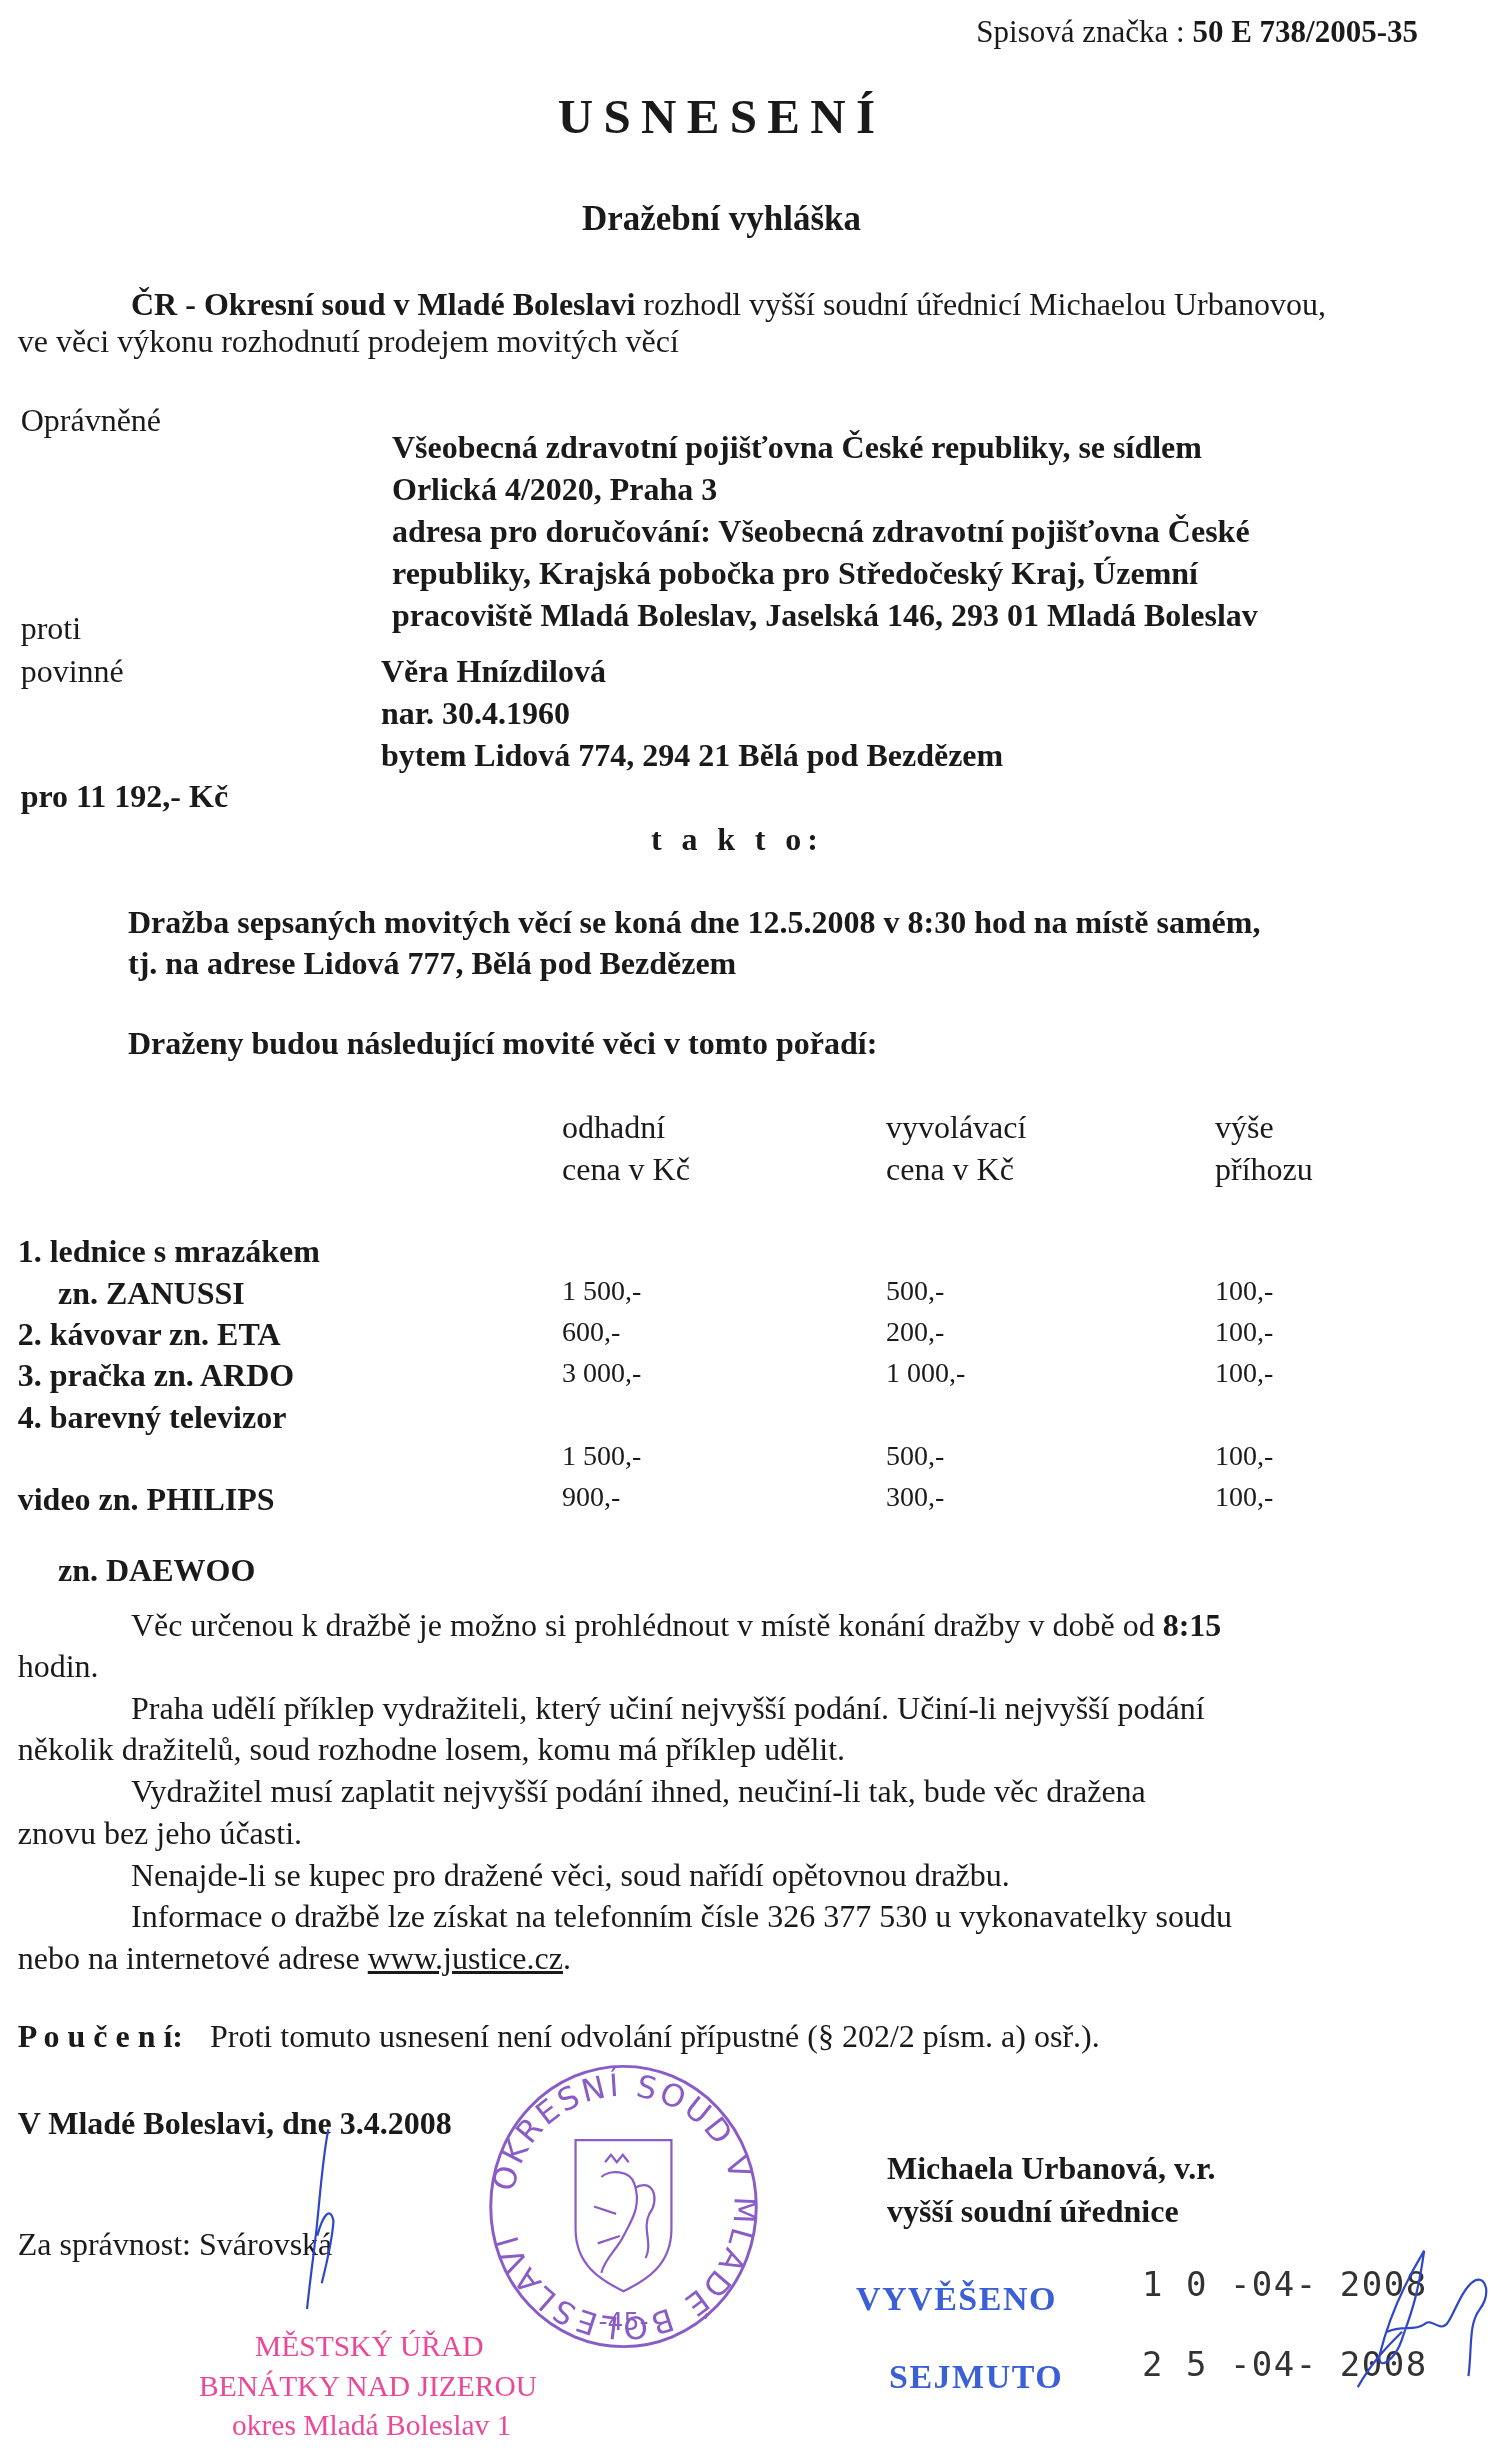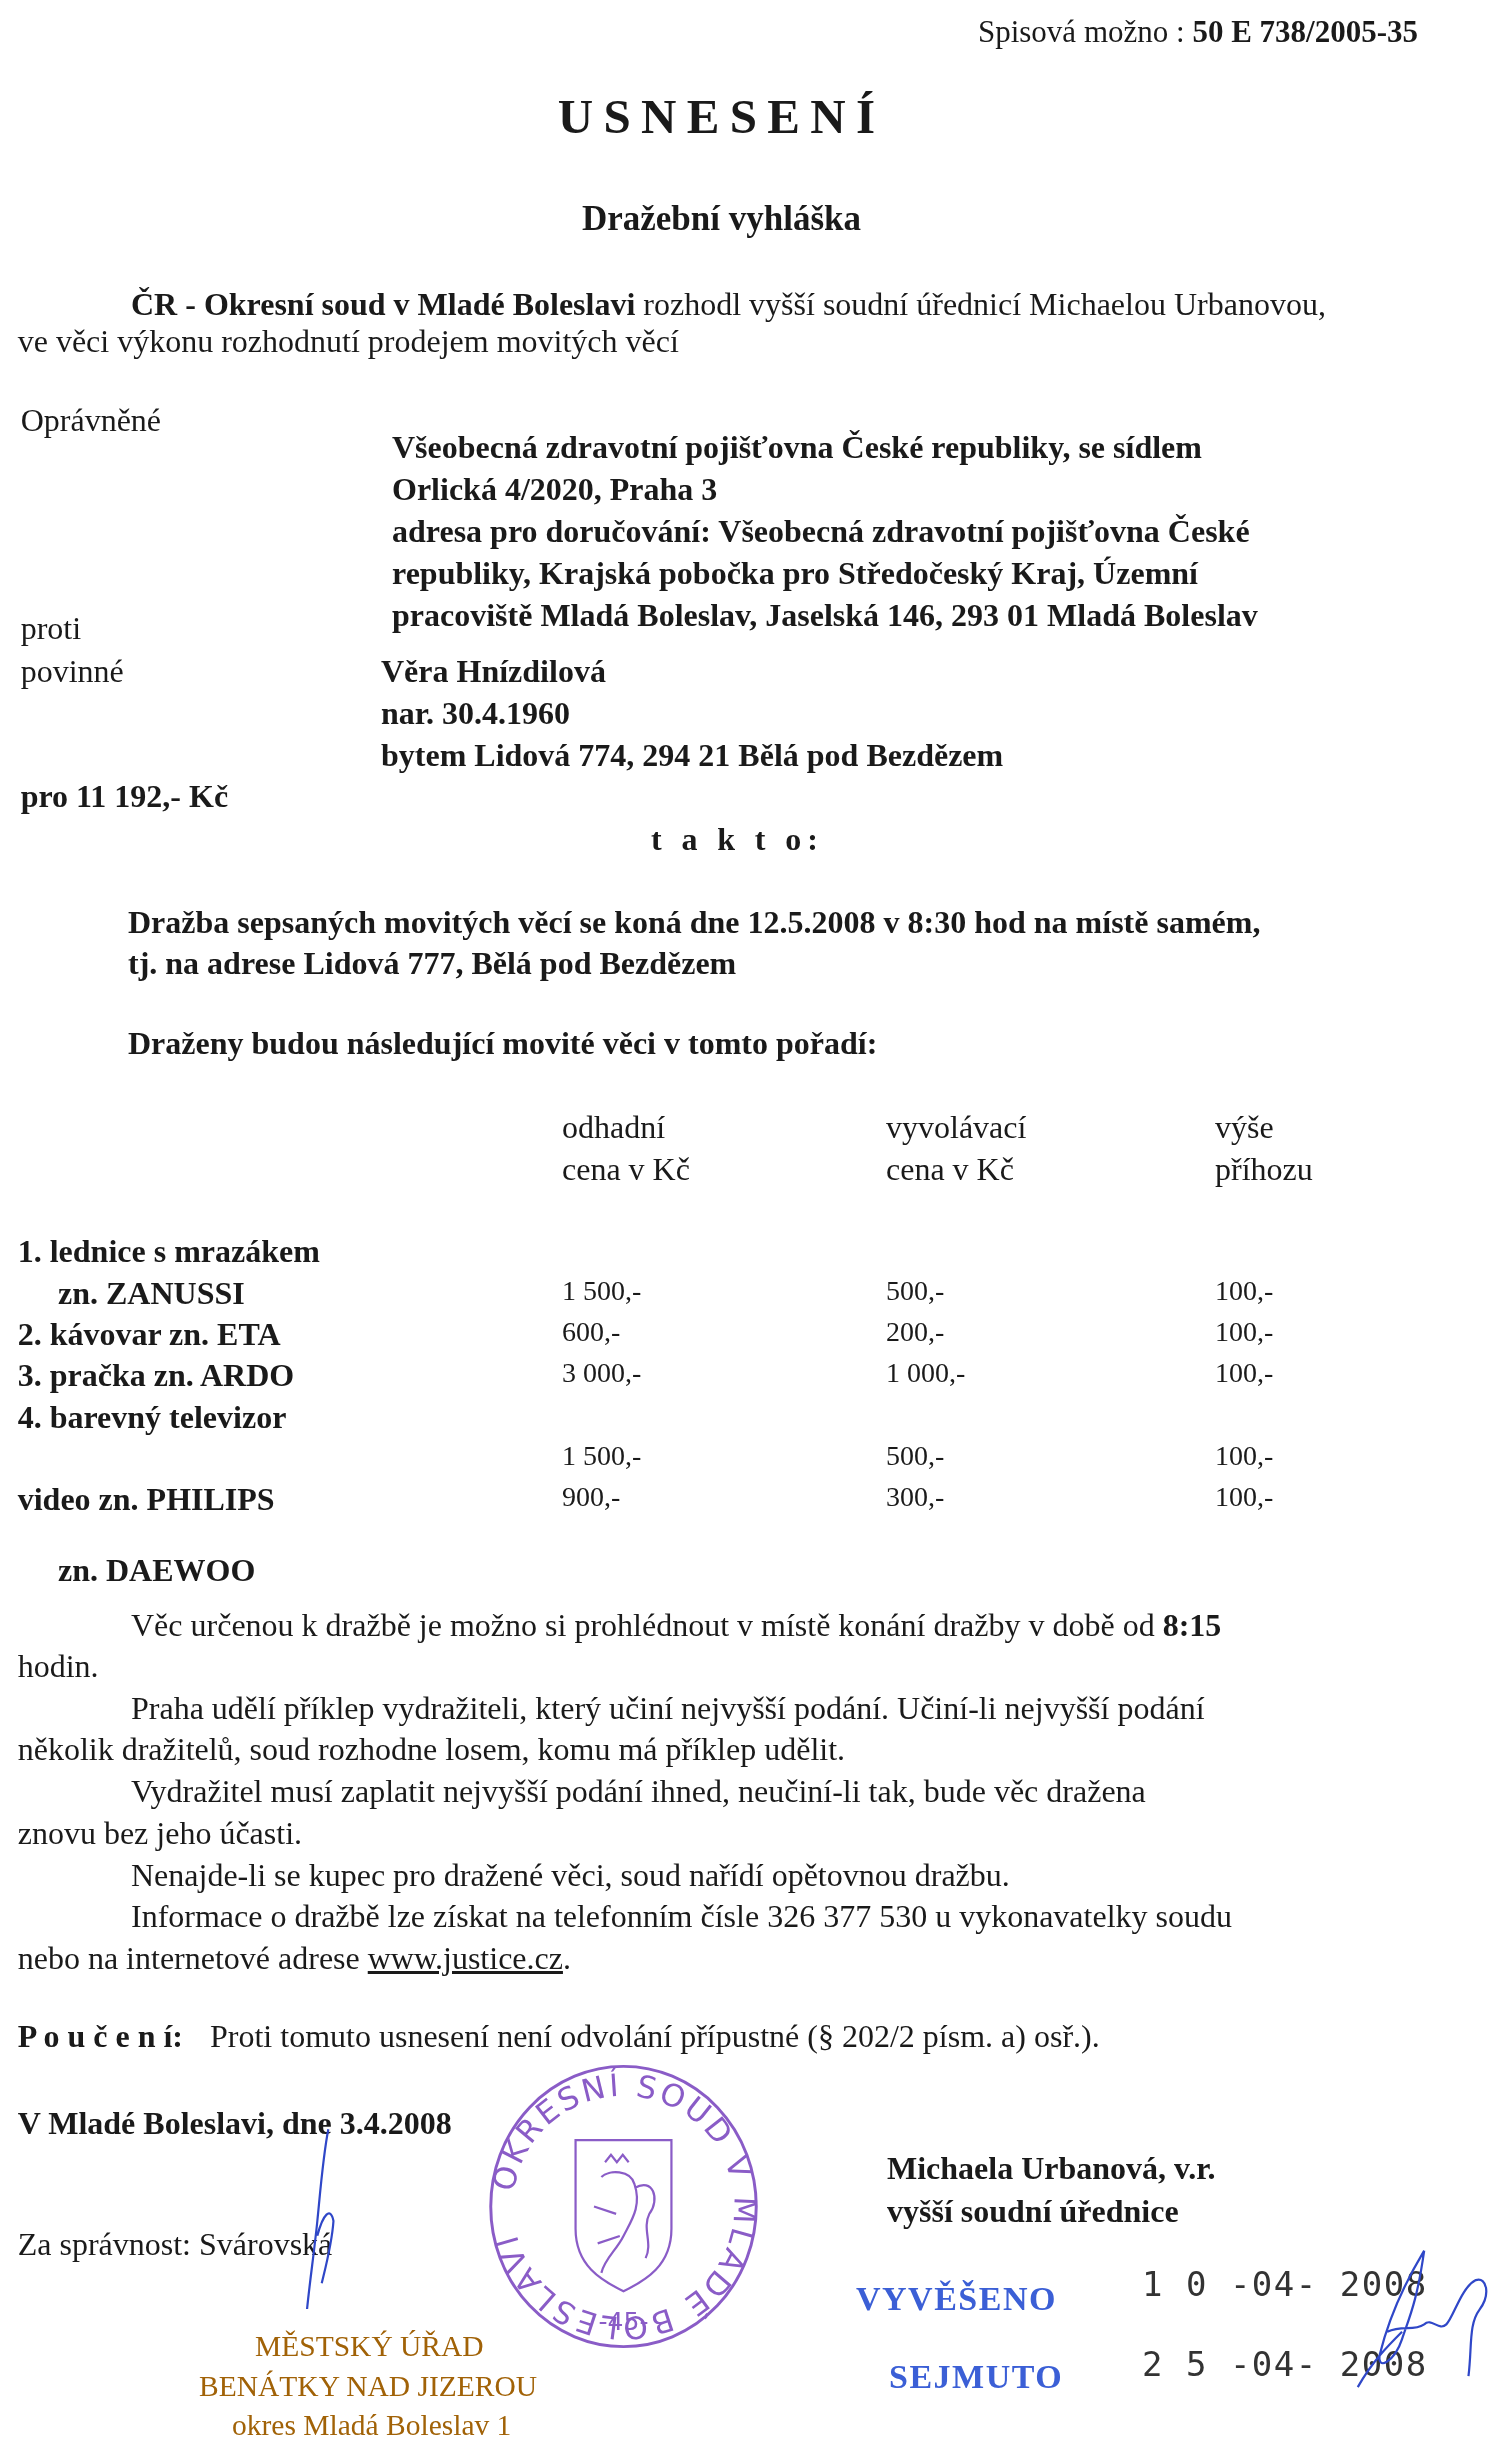--- a/index.html
+++ b/index.html
@@ -17,29 +17,29 @@
   .party { left: 392px; font-size: 32px; font-weight: bold; margin-top: 24px; }
   .debtor { left: 381px; font-size: 32px; font-weight: bold; }
   .takto { top: 823px; left: 651px; font-size: 32px; font-weight: bold; letter-spacing: 5.9px; }
   .main { left: 128px; font-size: 32px; font-weight: bold; }
   .hdr { font-size: 32px; }
   .cell { font-size: 28px; }
   .item { left: 17.7px; font-size: 32px; font-weight: bold; text-align: center; }
   .body-p { font-size: 32px; }
   .stamp-court { position: absolute; left: 476px; top: 2059px; width: 295px; height: 295px; }
   .stamp-blue { color: #3b5fd6; font-family: "Liberation Serif", serif; }
-  .muni { color: #a16207; font-family: "Liberation Serif", serif; font-size: 29.5px; }
+  .muni { color: #ec4899; font-family: "Liberation Serif", serif; font-size: 29.5px; }
   .date-stamp { font-family: "DejaVu Sans Mono", monospace; color: #333; font-size: 34px; letter-spacing: 1.5px; }
   a.link { color: #1a1a1a; text-decoration: underline; }
 </style>
 </head>
 <body>
 
 <div class="abs spis">
-  <span>Spisová možno :</span>
+  <span>Spisová značka :</span>
   <span class="num">50 E 738/2005-35</span>
 </div>
 <div class="abs title">USNESENÍ</div>
 <div class="abs subtitle">Dražební vyhláška</div>
 
 <div class="abs para1">
   <span class="b">ČR - Okresní soud v Mladé Boleslavi</span>
   <span>rozhodl vyšší soudní úřednicí Michaelou Urbanovou,</span>
 </div>
 <div class="abs para1b">ve věci výkonu rozhodnutí prodejem movitých věcí</div>

